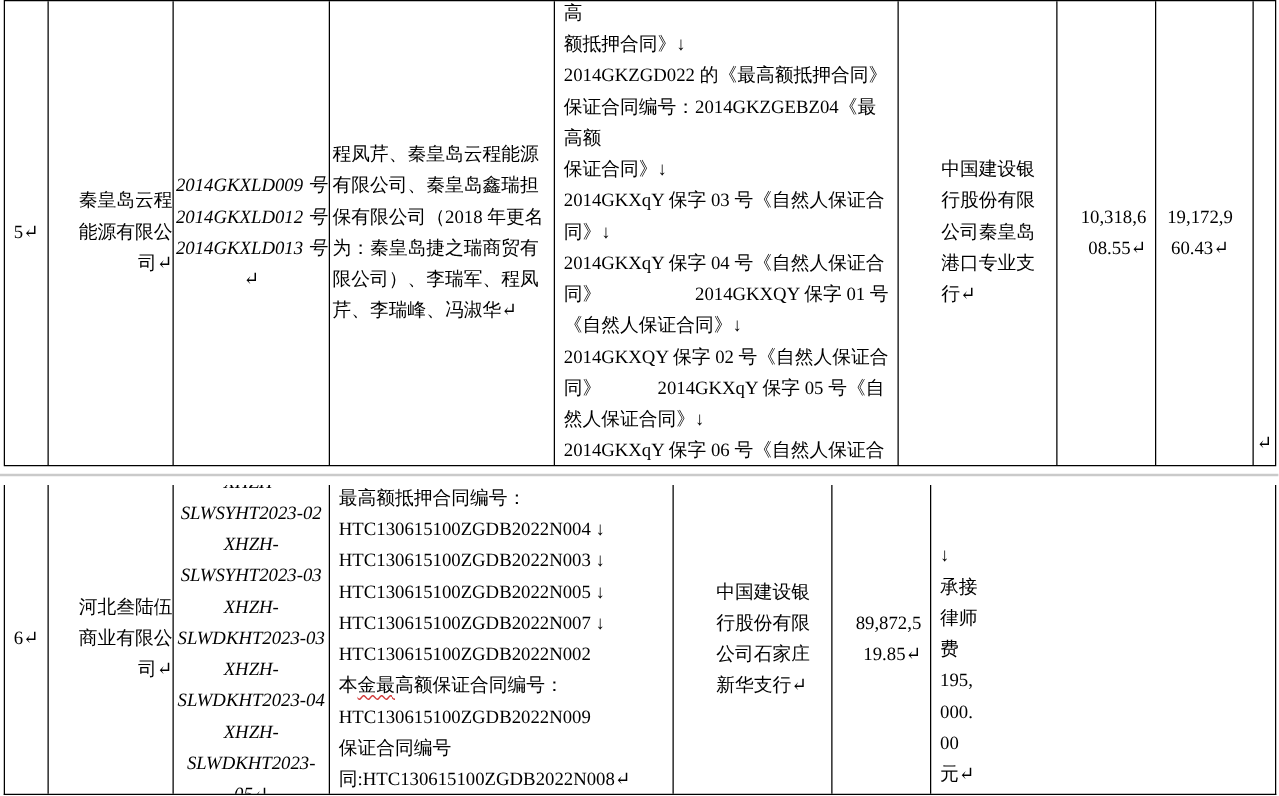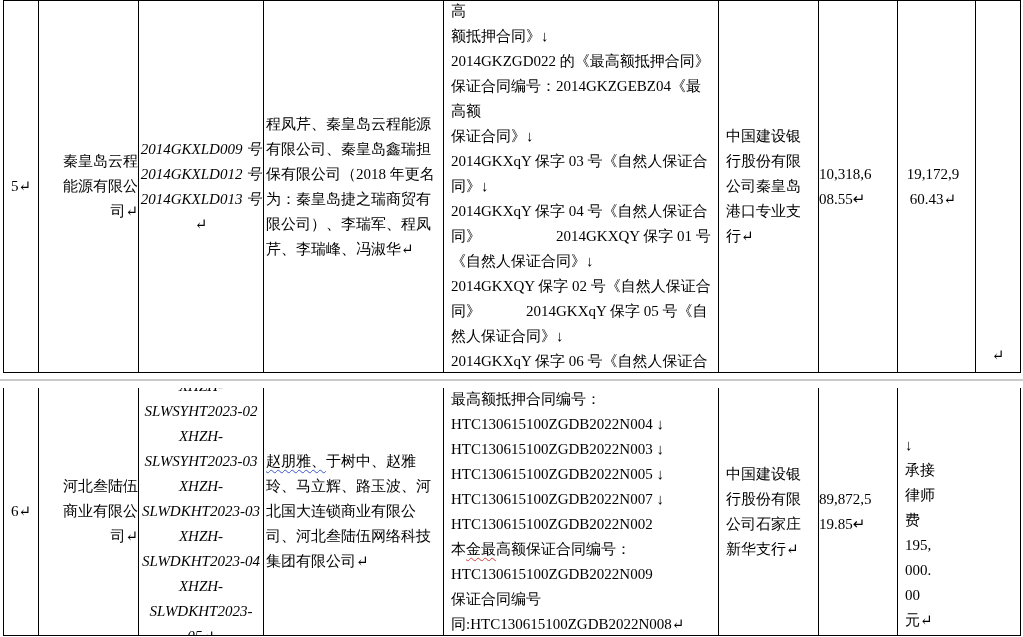--- a/index.html
+++ b/index.html
@@ -18,22 +18,22 @@
     box-sizing:border-box;border-right:1px solid #000;
     display:flex;flex-direction:column;justify-content:center;
     overflow:hidden;font-size:15px;line-height:25px;flex:0 0 auto;
   }
   .cell:last-child{border-right:none;flex:1 1 auto;}
   .c1{width:35px;text-align:center;}
   .c2{width:100px;text-align:right;}
   .c3{width:125px;text-align:center;font-style:italic;}
   .c4{width:180px;text-align:left;padding:0 2px;}
   .c5{width:275px;text-align:left;padding-left:7px;padding-right:3px;}
-  .c6{width:100px;text-align:left;padding-left:7px;}
-  .c7{width:79px;padding-right:7px;font-family:Liberation Serif, serif;}
+  .c6{width:100px;text-align:left;padding-left:7px;margin-left:27px;}
+  .c7{width:79px;text-align:right;padding-right:7px;}
   .c8{width:78px;text-align:center;padding-right:7px;}
   .c9{width:46px;}
   .tbl-5 .c9{justify-content:flex-end;text-align:center;padding-bottom:4px;}
   .tbl-6 .c9{justify-content:flex-start;text-align:left;padding-left:7px;padding-top:45px;}
   .txt{white-space:pre-line;}
   .sep{
     position:absolute;left:0;top:379px;width:1023px;height:2px;
     background:#cacaca;
   }
   .wavy-blue{
@@ -127,29 +127,20 @@
 SLWSYHT2023-02
 XHZH-
 SLWSYHT2023-03
 XHZH-
 SLWDKHT2023-03
 XHZH-
 SLWDKHT2023-04
 XHZH-
 SLWDKHT2023-05↵</div>
     </div>
-    <div class="cell c4">
-      <div>
-        <span class="wavy-blue">赵朋雅、</span><span>于树中、赵雅</span>
-      </div>
-      <div class="txt">玲、马立辉、路玉波、河
-北国大连锁商业有限公
-司、河北叁陆伍网络科技
-集团有限公司↵</div>
-    </div>
     <div class="cell c5">
       <div class="txt">最高额抵押合同编号：
 HTC130615100ZGDB2022N004 ↓
 HTC130615100ZGDB2022N003 ↓
 HTC130615100ZGDB2022N005 ↓
 HTC130615100ZGDB2022N007 ↓
 HTC130615100ZGDB2022N002</div>
       <div>
         <span>本</span><span class="wavy-red">金最</span><span>高额保证合同编号：</span>
       </div>

